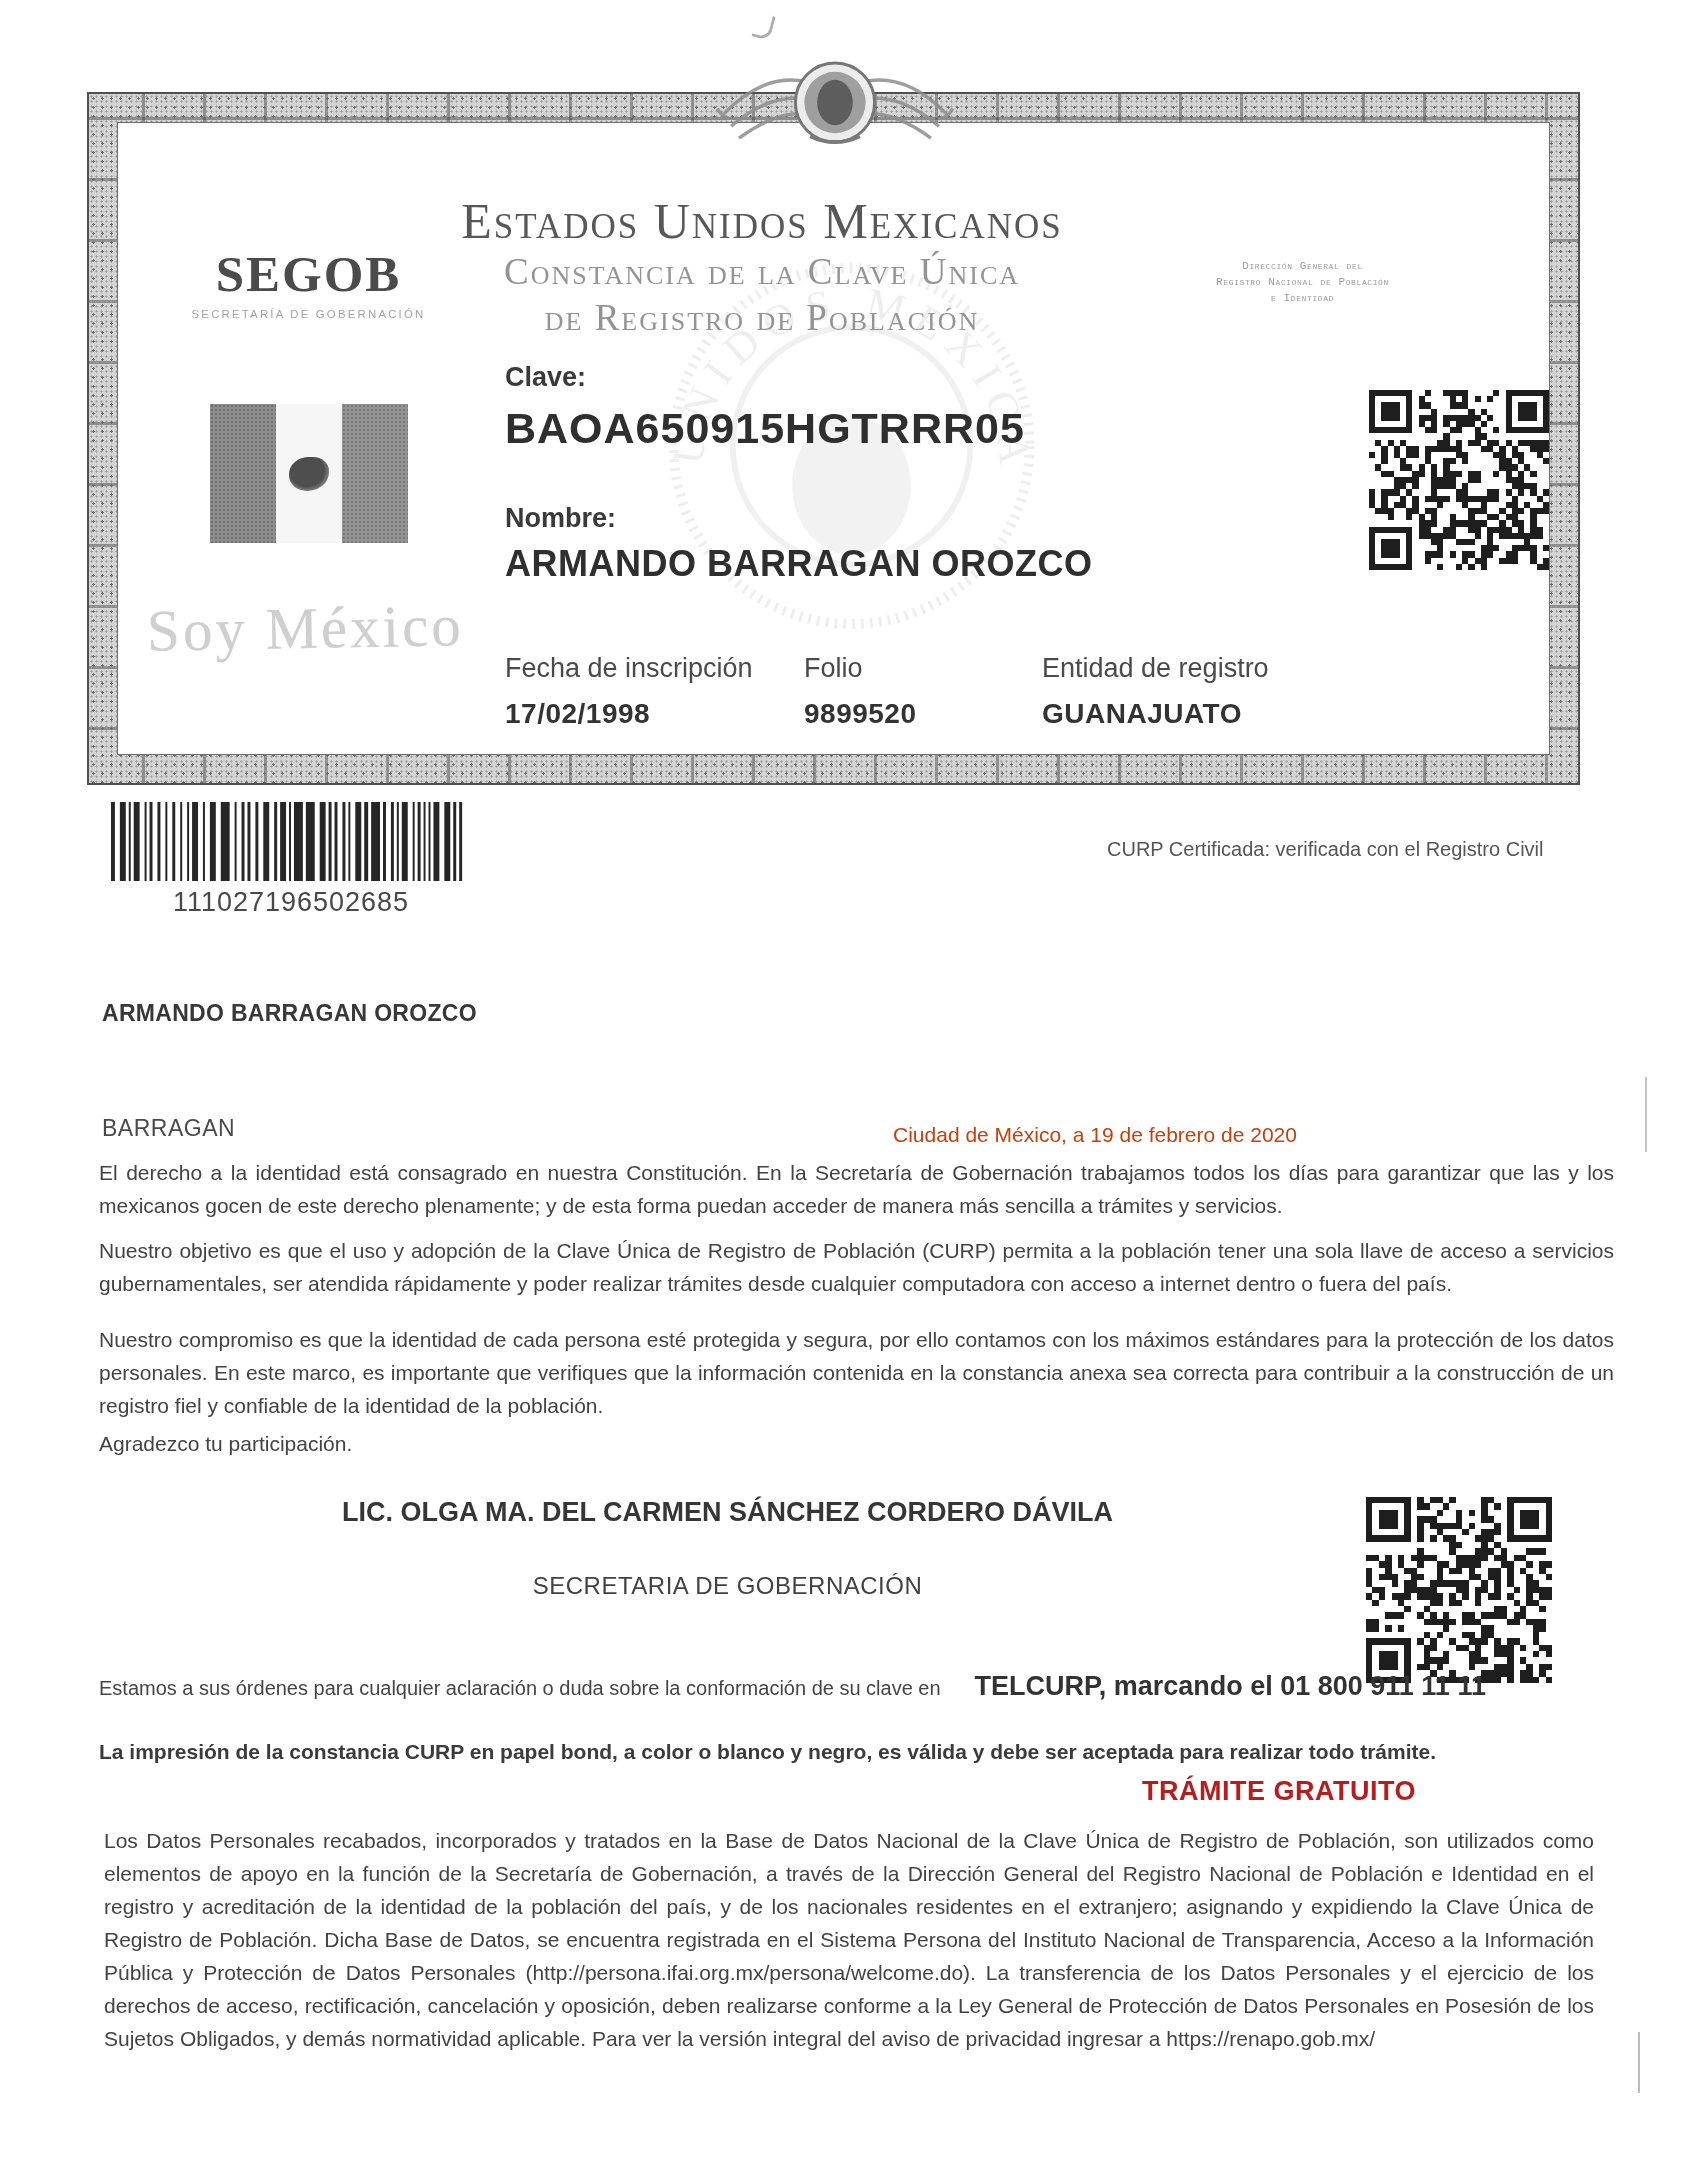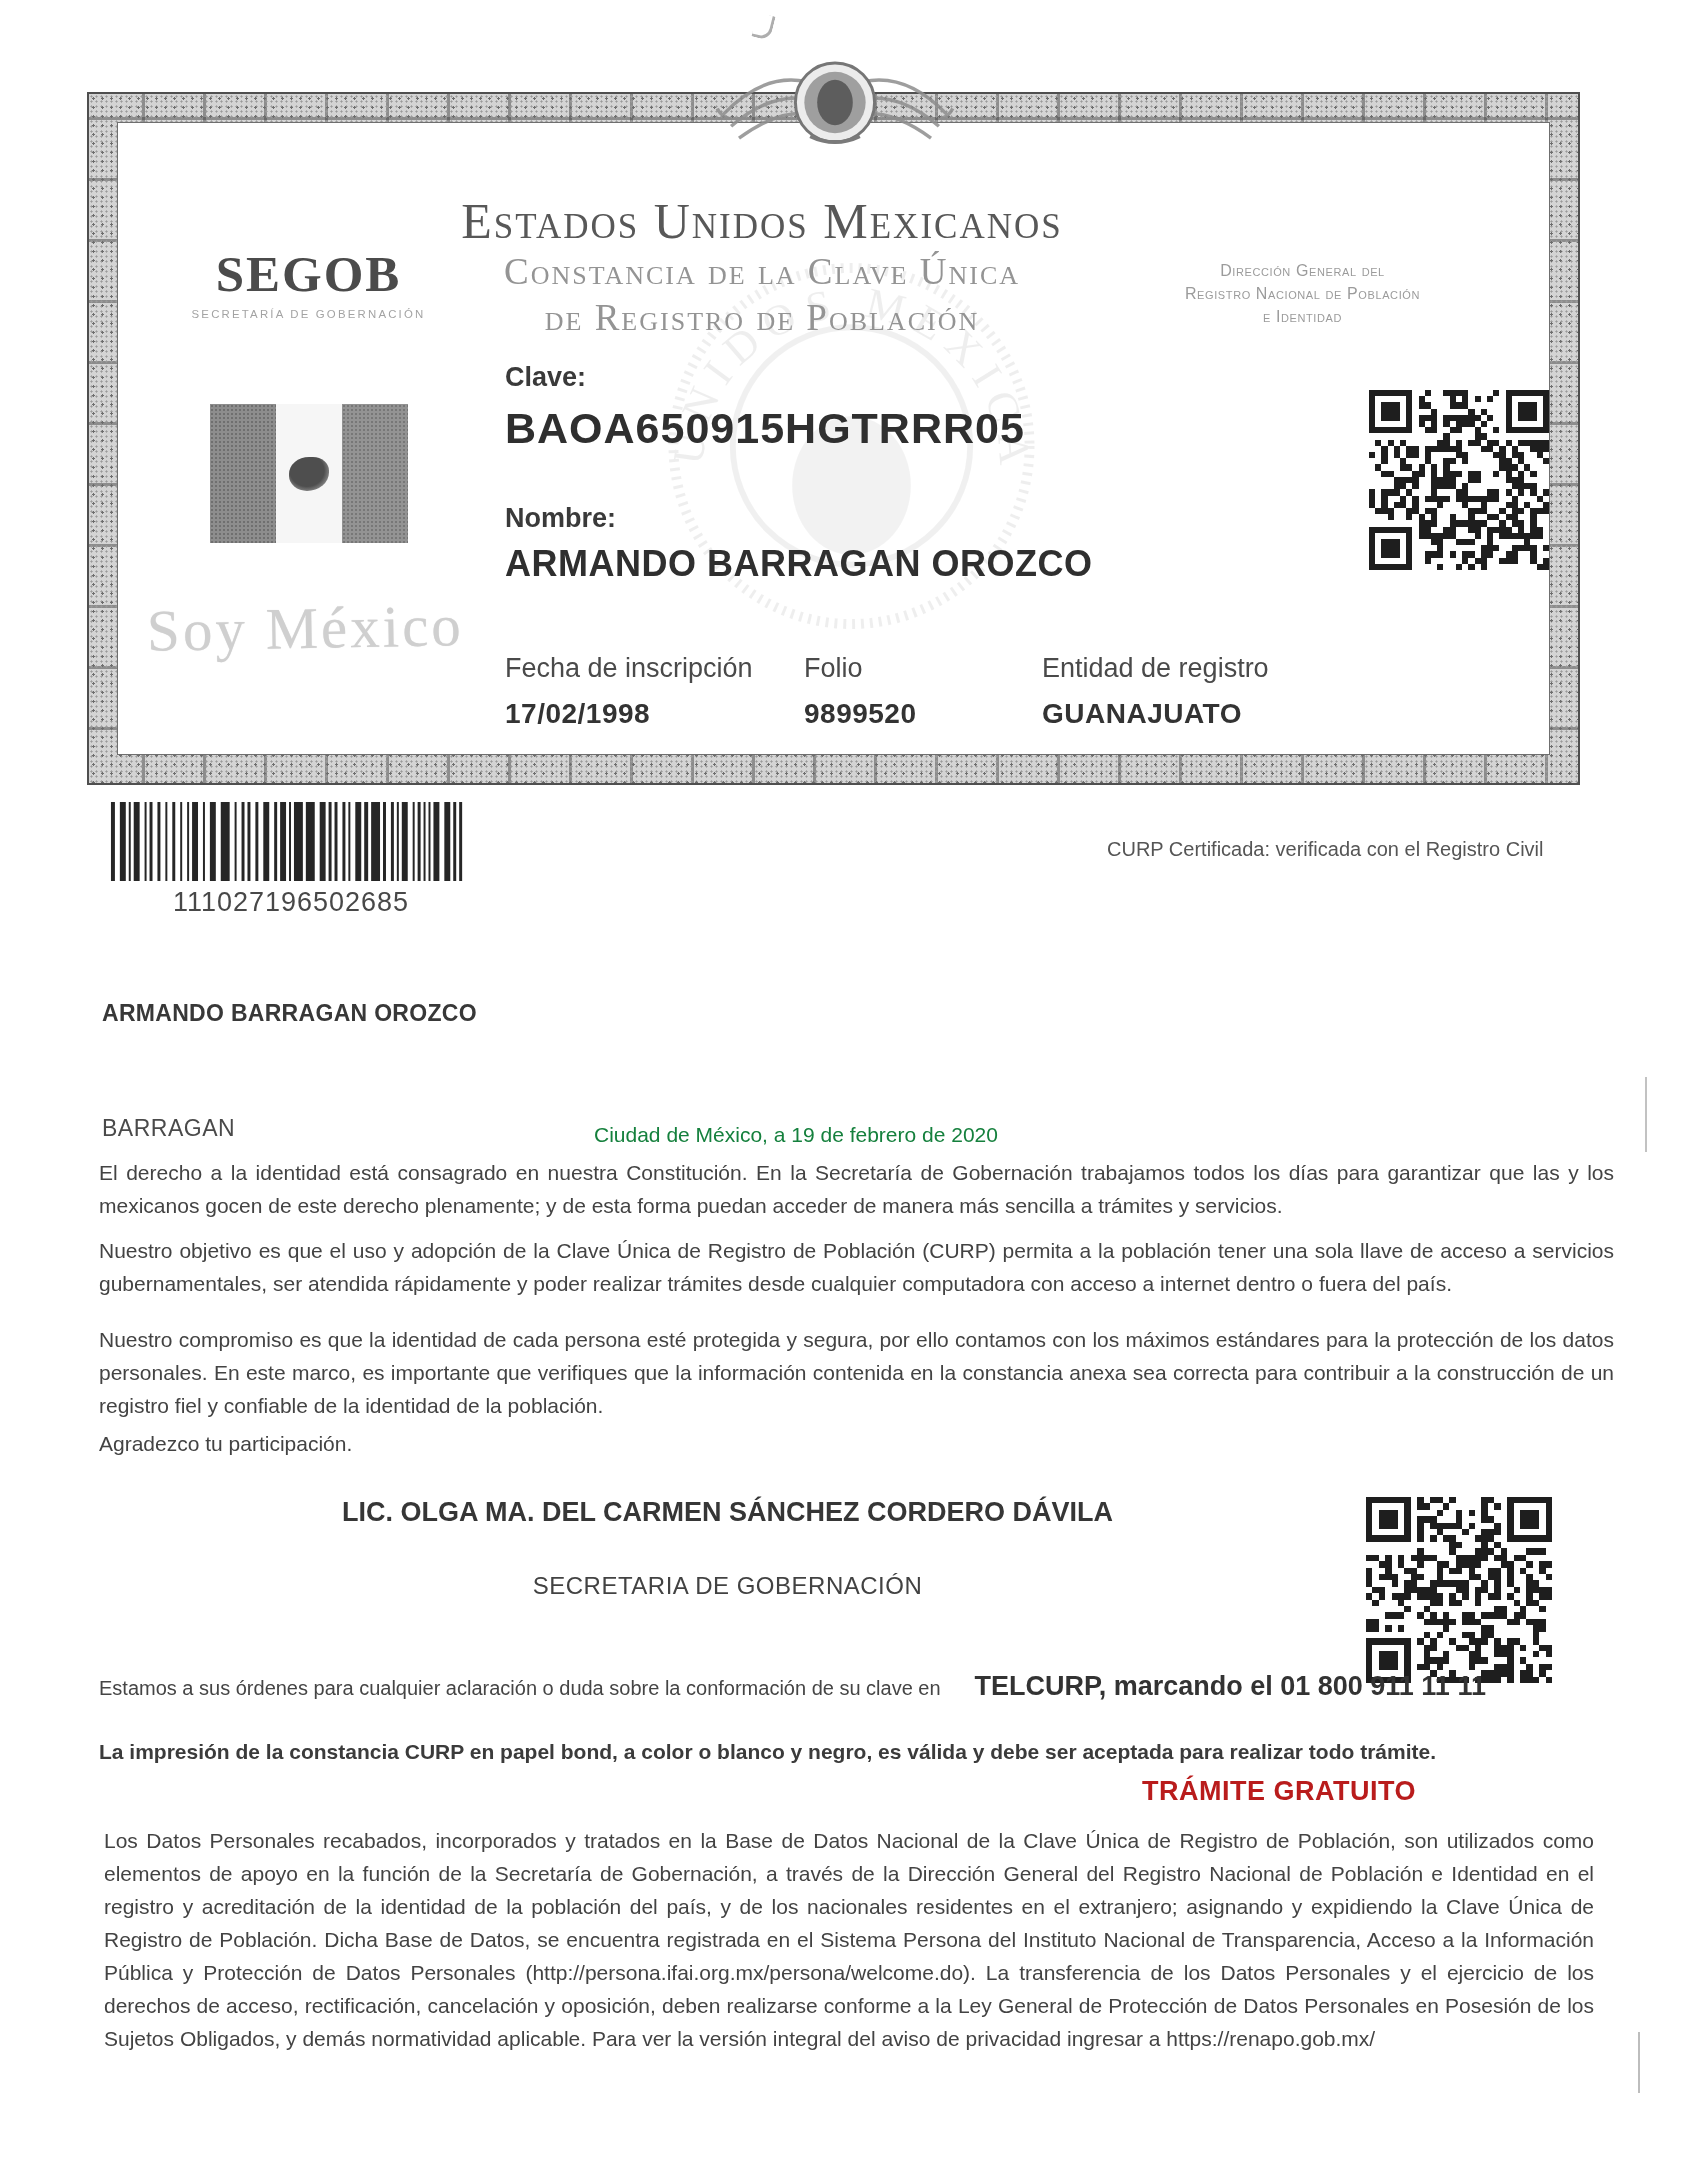--- a/index.html
+++ b/index.html
@@ -38,22 +38,22 @@
 
   
   .segob{left:170px;top:249px;width:277px;text-align:center;}
   .segob-word{font-family:"Liberation Serif",serif;font-weight:bold;font-size:51px;color:#4b4b4b;letter-spacing:2px;line-height:1;}
   .segob-sub{margin-top:8px;font-size:11.4px;color:#a3a3a3;letter-spacing:2.2px;}
 
   .title-block{left:356px;top:194px;width:812px;text-align:center;font-family:"Liberation Serif",serif;}
   .title-main{font-variant:small-caps;font-size:50px;color:#585858;letter-spacing:2px;line-height:1.1;}
   .title-sub{font-variant:small-caps;font-size:37px;color:#949494;letter-spacing:2px;line-height:1.25;}
 
-  .dir-block{left:1139px;top:259px;width:327px;text-align:center;font-family:Liberation Sans, sans-serif;
-    font-variant:small-caps;font-size:16px;color:#9b9b9b;line-height:1.45;letter-spacing:0.6px;}
+  .dir-block{left:1139px;top:259px;width:327px;text-align:center;font-family:Liberation Mono, monospace;
+    font-variant:small-caps;font-size:11px;color:#9b9b9b;line-height:1.45;letter-spacing:0.6px;}
 
   
   .flag{left:210px;top:404px;width:198px;height:139px;display:flex;}
   .flag .s1{flex:1;background:
       radial-gradient(circle,#6f6f6f 1px,transparent 1.3px) 0 0/4px 4px,#8d8d8d;}
   .flag .s2{flex:1;background:#f6f6f6;position:relative;}
   .flag .s3{flex:1;background:
       radial-gradient(circle,#777 1px,transparent 1.3px) 0 0/4px 4px,#939393;}
   .flag-eagle{position:absolute;left:50%;top:50%;width:40px;height:34px;transform:translate(-50%,-50%);
     background:radial-gradient(ellipse at 45% 40%,#4e4e4e 55%,#8a8a8a 75%,transparent 78%);
@@ -75,21 +75,21 @@
   .qr-bottom{left:1366px;top:1497px;width:186px;height:186px;}
 
   
   .barcode{left:107px;top:802px;width:368px;height:79px;}
   .barcode-num{left:107px;top:887px;width:368px;text-align:center;font-size:27px;color:#484848;letter-spacing:1px;}
   .cert-note{left:1107px;top:838px;font-size:20px;color:#555;}
 
   
   .recipient{left:102px;top:1000px;font-weight:bold;font-size:23px;color:#383838;letter-spacing:0.3px;}
   .presente{left:102px;top:1115px;font-size:23px;color:#4a4a4a;letter-spacing:0.5px;}
-  .dateline{left:594px;top:1123px;width:1002px;text-align:left;font-size:21px;color:#15803d;}
+  .dateline{left:594px;top:1123px;width:1002px;text-align:center;font-size:21px;color:#c2410c;}
   .para{width:1515px;font-size:21px;line-height:33px;color:#434343;text-align:justify;}
   .p1{left:99px;top:1156px;}
   .p2{left:99px;top:1234px;}
   .p3{left:99px;top:1323px;}
   .thanks{left:99px;top:1432px;font-size:21px;color:#434343;}
   .signer-name{left:99px;top:1497px;width:1257px;text-align:center;font-weight:bold;font-size:27px;color:#363636;}
   .signer-title{left:99px;top:1572px;width:1257px;text-align:center;font-size:24px;color:#424242;letter-spacing:0.5px;}
   .contact{left:99px;top:1671px;font-size:20px;color:#454545;}
   .contact b{margin-left:34px;font-size:27px;color:#333;}
   .print-note{left:99px;top:1740px;font-weight:bold;font-size:21px;color:#3b3b3b;}

